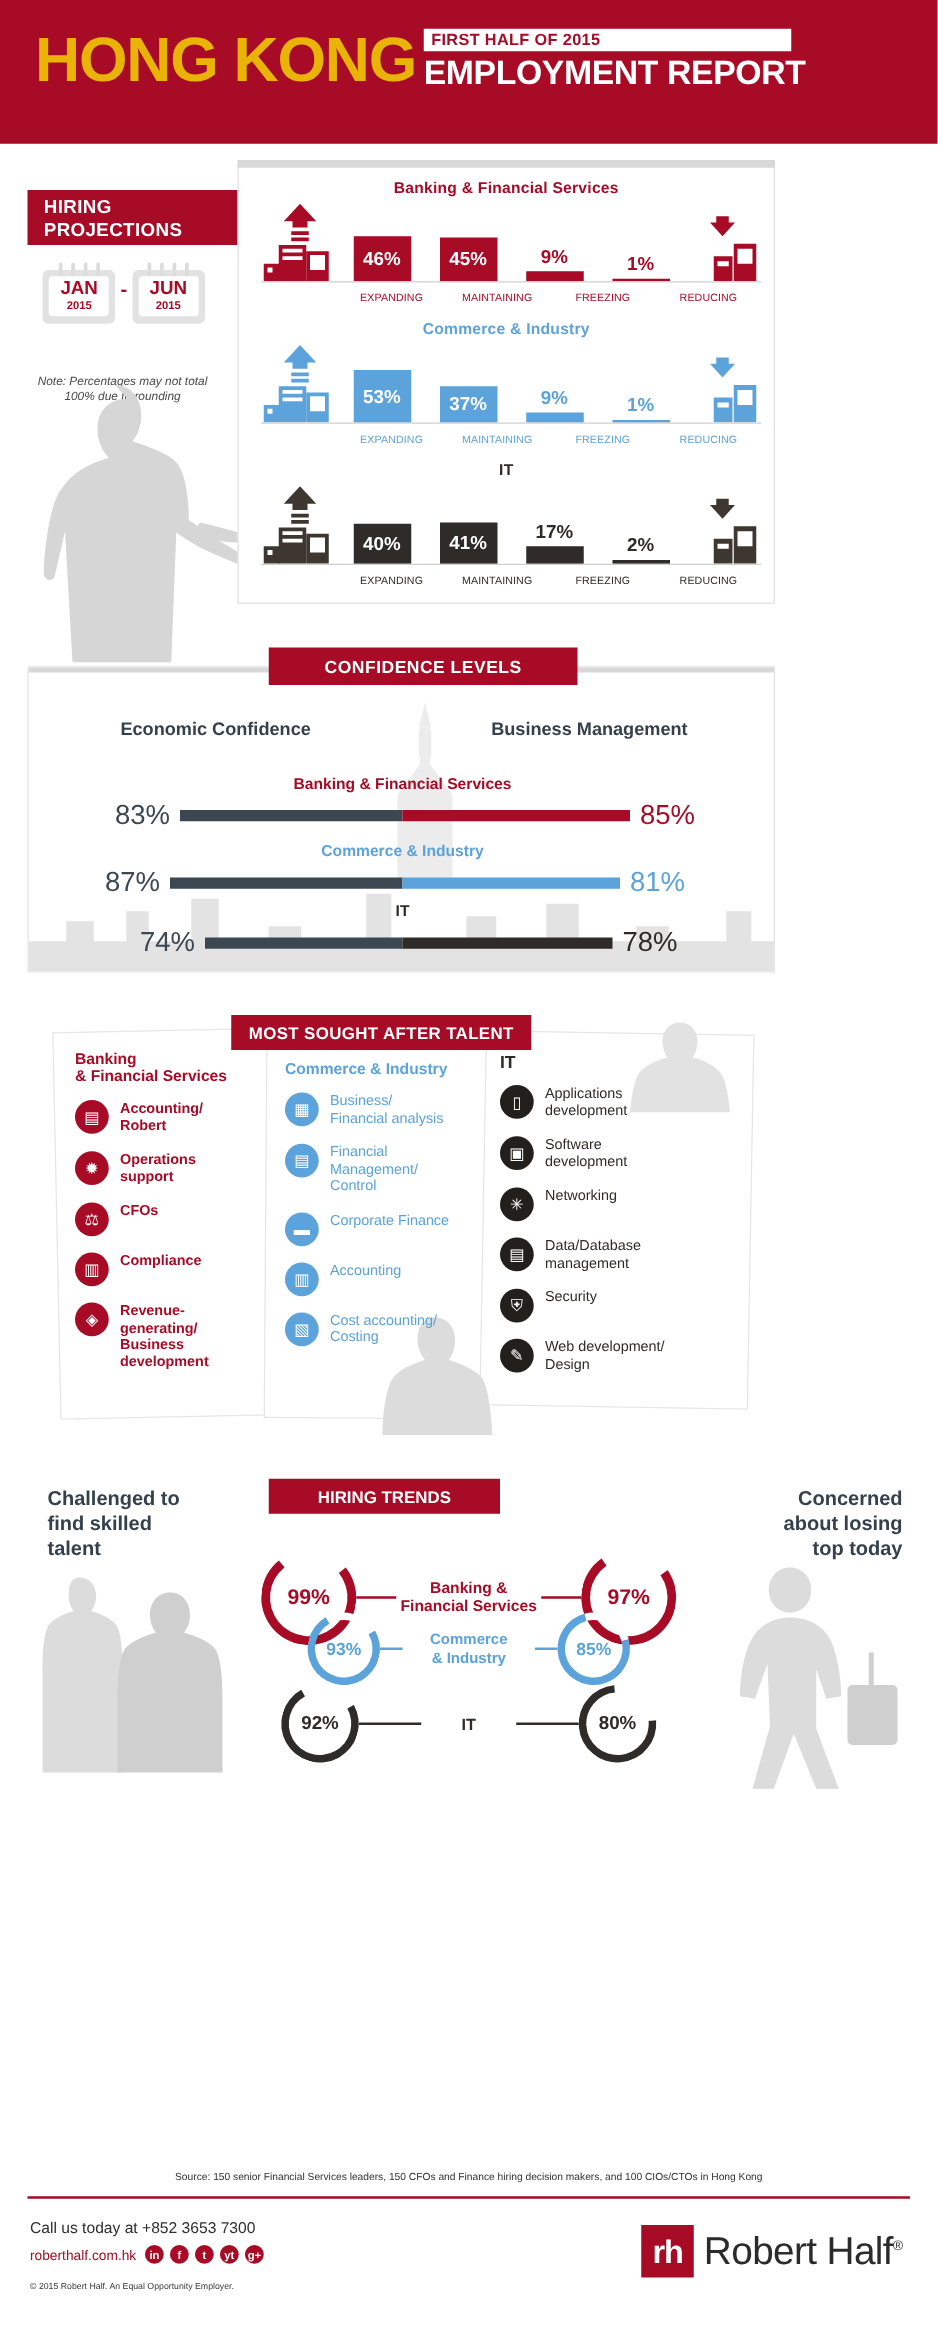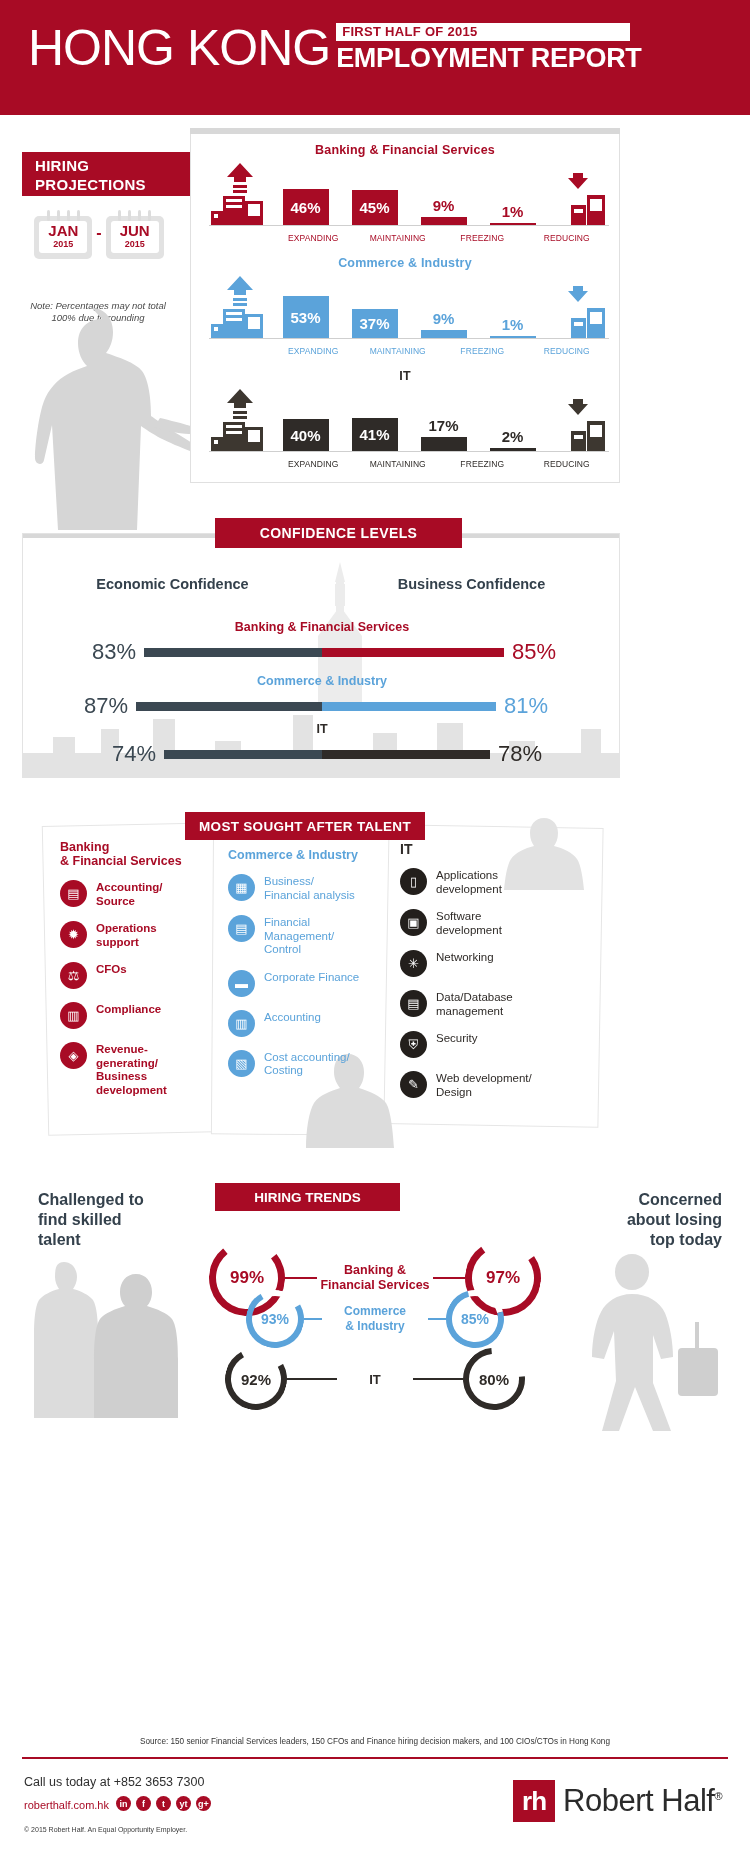--- a/index.html
+++ b/index.html
@@ -12,21 +12,21 @@
   }
   .page { position: relative; width: 750px; height: 1863px; background:#fff; }
 
   
   .header {
     position:absolute; left:0; top:0; width:750px; height:115px;
     background:#a80b25;
   }
   .hdr-inner { position:absolute; left:28px; top:22px; display:flex; align-items:flex-end; }
   .hdr-city {
-    color:#ffffff; font-weight:normal; font-size:50px; letter-spacing:-1px;
+    color:#eab308; font-weight:bold; font-size:50px; letter-spacing:-1px;
     line-height:52px; font-family:"Liberation Sans", sans-serif;
   }
   .hdr-right { margin-left:6px; margin-bottom:0px; }
   .hdr-band {
     background:#fff; color:#a80b25; font-weight:bold; font-size:13px;
     letter-spacing:0.3px; padding:2px 6px 2px 6px; width:294px; line-height:14px;
   }
   .hdr-sub {
     color:#fff; font-weight:bold; font-size:27px; letter-spacing:-0.3px;
     line-height:31px; margin-top:2px;
@@ -366,21 +366,21 @@
       <path fill="#e3e3e3" d="M0 46h30V30h22v16h26V22h18v24h34V12h22v34h40V34h26v12h52V8h20v38h60V26h24v20h40V16h26v30h46V34h26v12h46V22h20v24h20v24H0z"></path>
     </svg>
     <svg style="position:absolute;left:285px;top:28px;width:64px;height:155px;">
       <path fill="#ececec" d="M32 0l5 20h-10zM27 22h10v22H27zM32 44l22 30v70H10V74zM30 46v96M34 46v96"></path>
       <path fill="#ececec" d="M28 20h8v126h-8z"></path>
       <path fill="#ececec" d="M32 60L12 96v48h40V96z"></path>
     </svg>
 
     <div class="conf-heads">
       <div class="conf-head">Economic Confidence</div>
-      <div class="conf-head">Business Confidence</div>
+      <div class="conf-head">Business Management</div>
     </div>
 
     <div class="conf-row" style="top:86px">
       <div class="conf-label" style="color:#a80b25">Banking &amp; Financial Services</div>
       <div class="conf-bars">
         <div class="cb-left">
           <div class="cb-num">83%</div>
           <div class="cb-track" style="width:178px;background:#3b4852"></div>
         </div>
         <div class="cb-right">
@@ -434,21 +434,21 @@
 
   <div class="t-col" style="left:60px; top:840px; width:150px;">
     <div class="t-title" style="color:#a80b25">
       <span>Banking</span><br>
       <span>&amp; Financial Services</span>
     </div>
     <div class="t-item">
       <div class="t-ico" style="background:#a80b25">▤</div>
       <div class="t-txt" style="color:#a80b25;font-weight:bold">
         <span>Accounting/</span><br>
-        <span>Source</span>
+        <span>Robert</span>
       </div>
     </div>
     <div class="t-item">
       <div class="t-ico" style="background:#a80b25">✹</div>
       <div class="t-txt" style="color:#a80b25;font-weight:bold">
         <span>Operations</span><br>
         <span>support</span>
       </div>
     </div>
     <div class="t-item">

